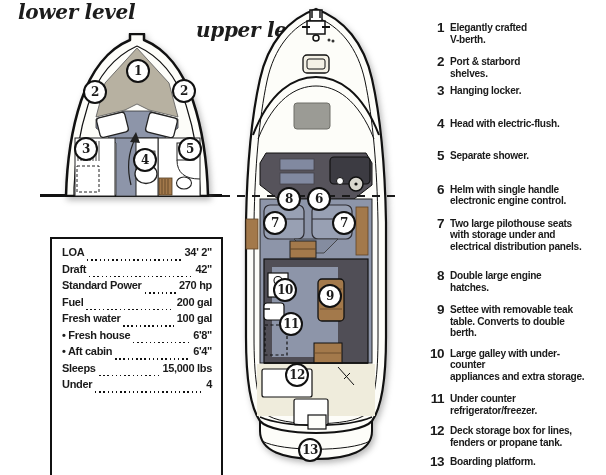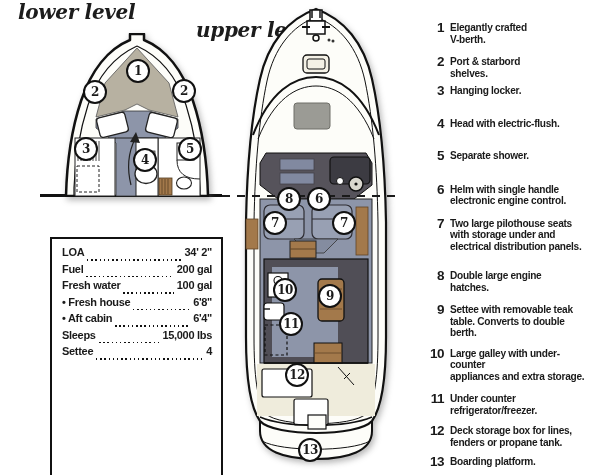--- a/index.html
+++ b/index.html
@@ -208,20 +208,30 @@
     </div>
 
   <div id="specs-box">
     <div id="specs-rows">
         <div class="spec-row">
           <span class="spec-label">LOA</span>
           <span class="leader"></span>
           <span class="spec-value">34' 2"</span>
         </div>
         <div class="spec-row">
+          <span class="spec-label">Draft</span>
+          <span class="leader"></span>
+          <span class="spec-value">42"</span>
+        </div>
+        <div class="spec-row">
+          <span class="spec-label">Standard Power</span>
+          <span class="leader"></span>
+          <span class="spec-value">270 hp</span>
+        </div>
+        <div class="spec-row">
           <span class="spec-label">Fuel</span>
           <span class="leader"></span>
           <span class="spec-value">200 gal</span>
         </div>
         <div class="spec-row">
           <span class="spec-label">Fresh water</span>
           <span class="leader"></span>
           <span class="spec-value">100 gal</span>
         </div>
         <div class="spec-row">
@@ -233,21 +243,21 @@
           <span class="spec-label">• Aft cabin</span>
           <span class="leader"></span>
           <span class="spec-value">6'4"</span>
         </div>
         <div class="spec-row">
           <span class="spec-label">Sleeps</span>
           <span class="leader"></span>
           <span class="spec-value">15,000 lbs</span>
         </div>
         <div class="spec-row">
-          <span class="spec-label">Settee</span>
+          <span class="spec-label">Under</span>
           <span class="leader"></span>
           <span class="spec-value">4</span>
         </div>
       </div>
   </div>
 
   <div id="features">
       <div class="feature">
         <div class="fnum">1</div>
         <div class="ftext">Elegantly crafted

